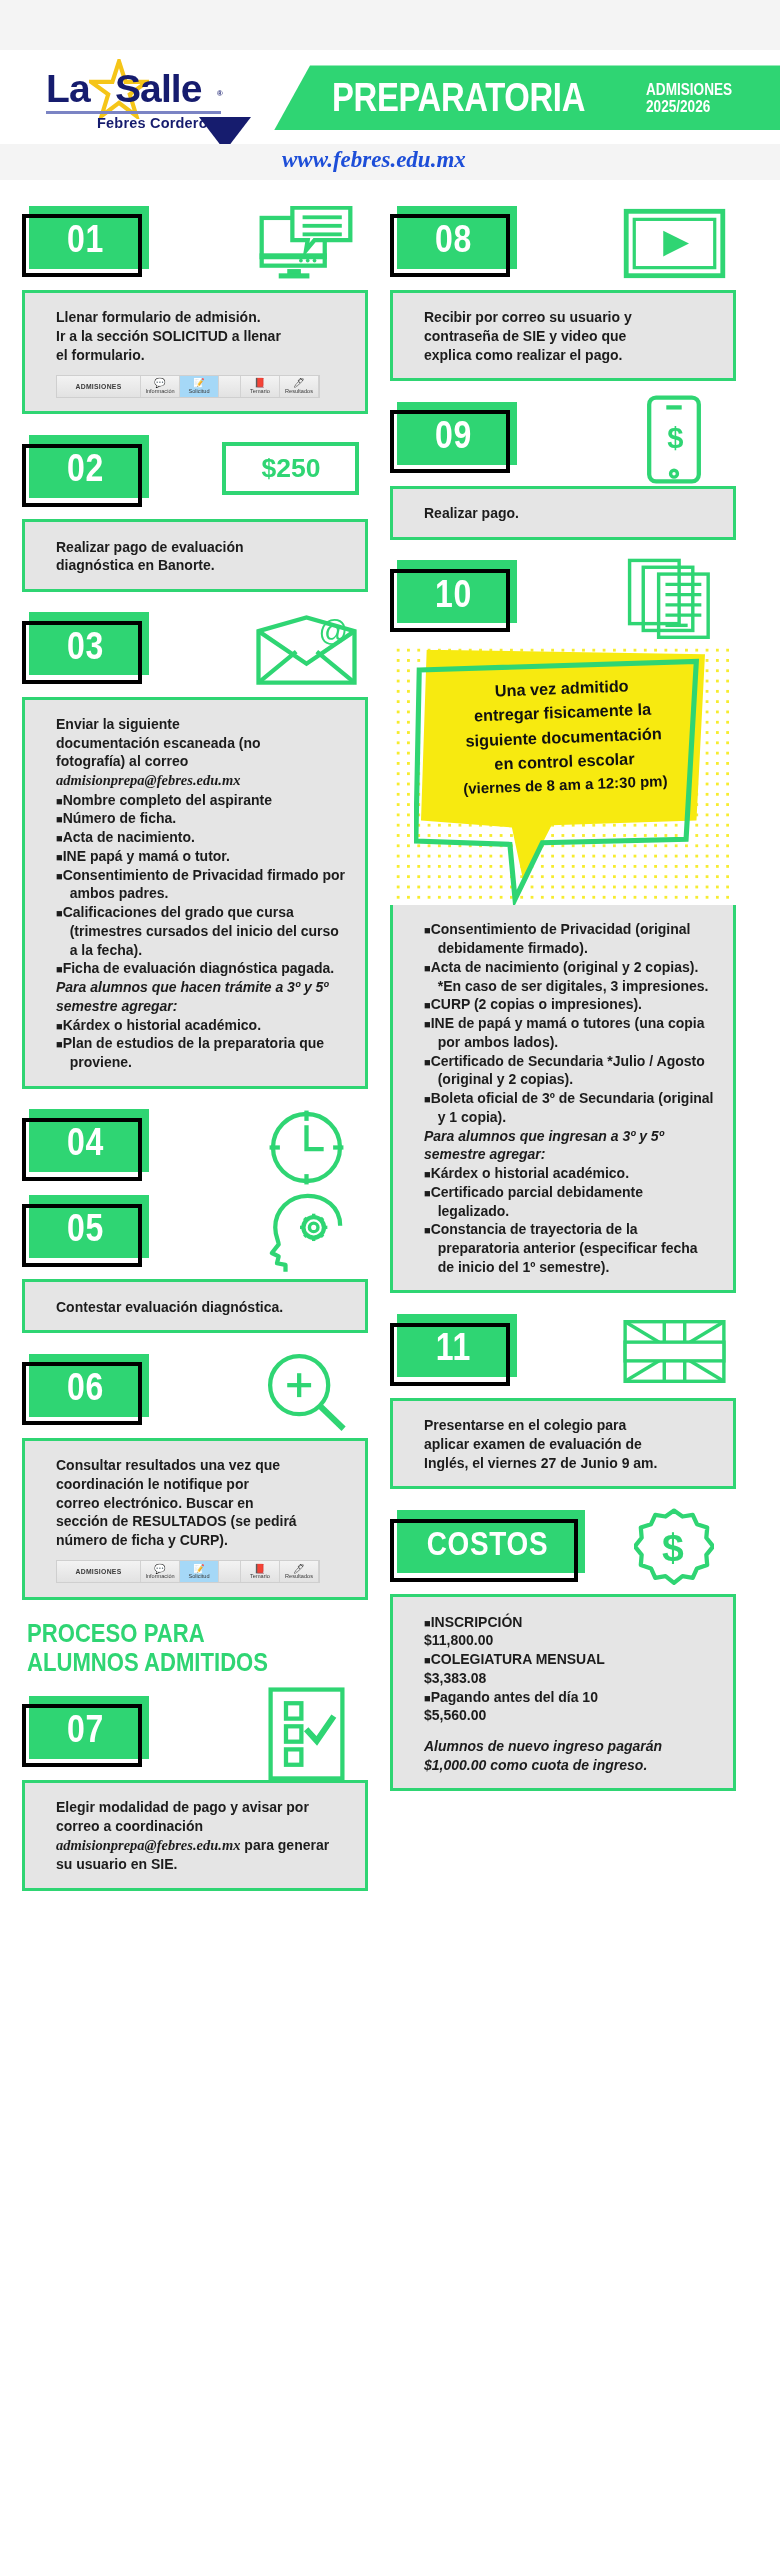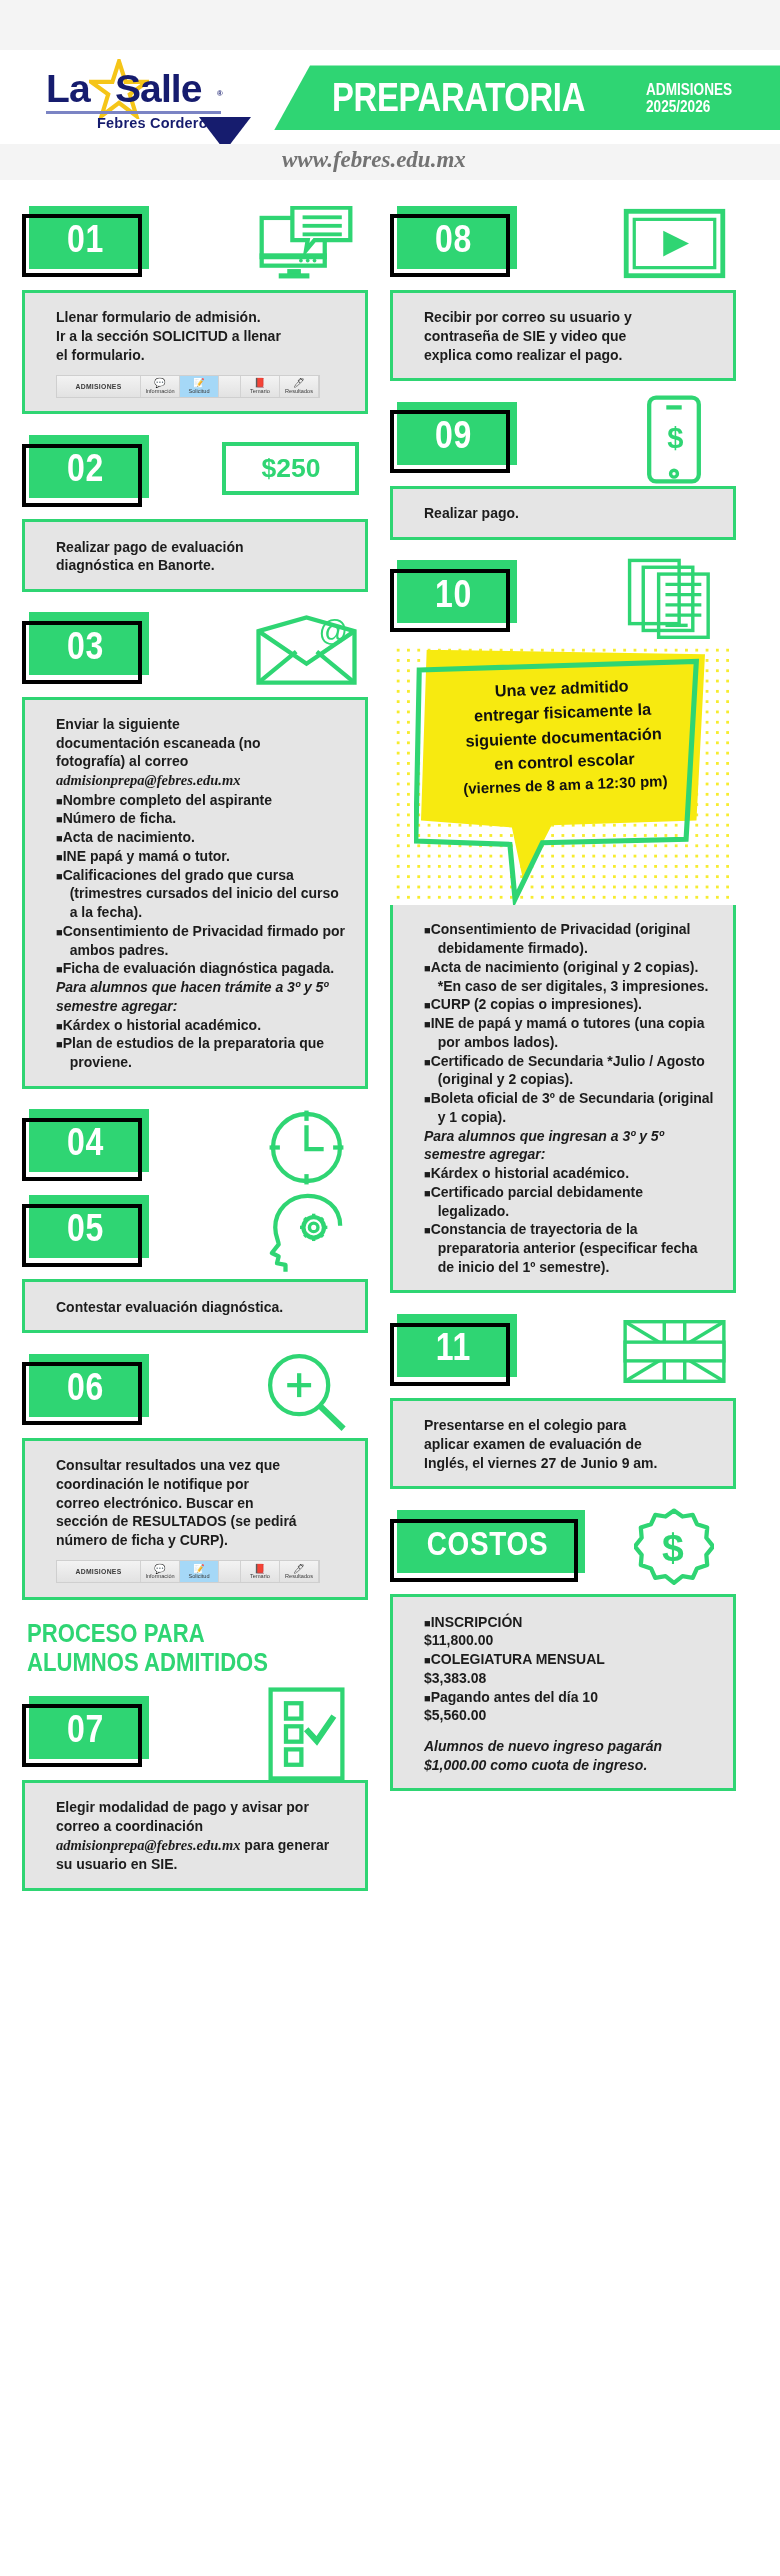--- a/index.html
+++ b/index.html
@@ -101,21 +101,21 @@
     z-index: 3;
   }
   .url-strip {
     background: #f4f4f4;
     height: 36px;
     position: relative;
   }
   .url-text {
     position: absolute;
     left: 282px; top: 3.4px;
-    color: #737373;
+    color: #1d4ed8;
     font-family: "Liberation Serif", serif;
     font-weight: bold;
     font-style: italic;
     font-size: 23px;
   }
 
   
   .columns {
     position: relative;
     display: flex;
@@ -411,22 +411,22 @@
     <div class="box">
       <p>Enviar la siguiente</p>
       <p>documentación escaneada (no</p>
       <p>fotografía) al correo</p>
       <p class="ital">admisionprepa@febres.edu.mx</p>
       <ul>
         <li>Nombre completo del aspirante</li>
         <li>Número de ficha.</li>
         <li>Acta de nacimiento.</li>
         <li>INE papá y mamá o tutor.</li>
+        <li>Consentimiento de Privacidad firmado por ambos padres.</li>
         <li>Calificaciones del grado que cursa (trimestres cursados del inicio del curso a la fecha).</li>
-        <li>Consentimiento de Privacidad firmado por ambos padres.</li>
         <li>Ficha de evaluación diagnóstica pagada.</li>
       </ul>
       <p class="note-ital"><span>Para alumnos que hacen trámite a </span><b>3º y 5º semestre</b><span> agregar:</span></p>
       <ul>
         <li>Kárdex o historial  académico.</li>
         <li>Plan de estudios de la preparatoria que proviene.</li>
       </ul>
     </div>
 
     <div class="step-head">

